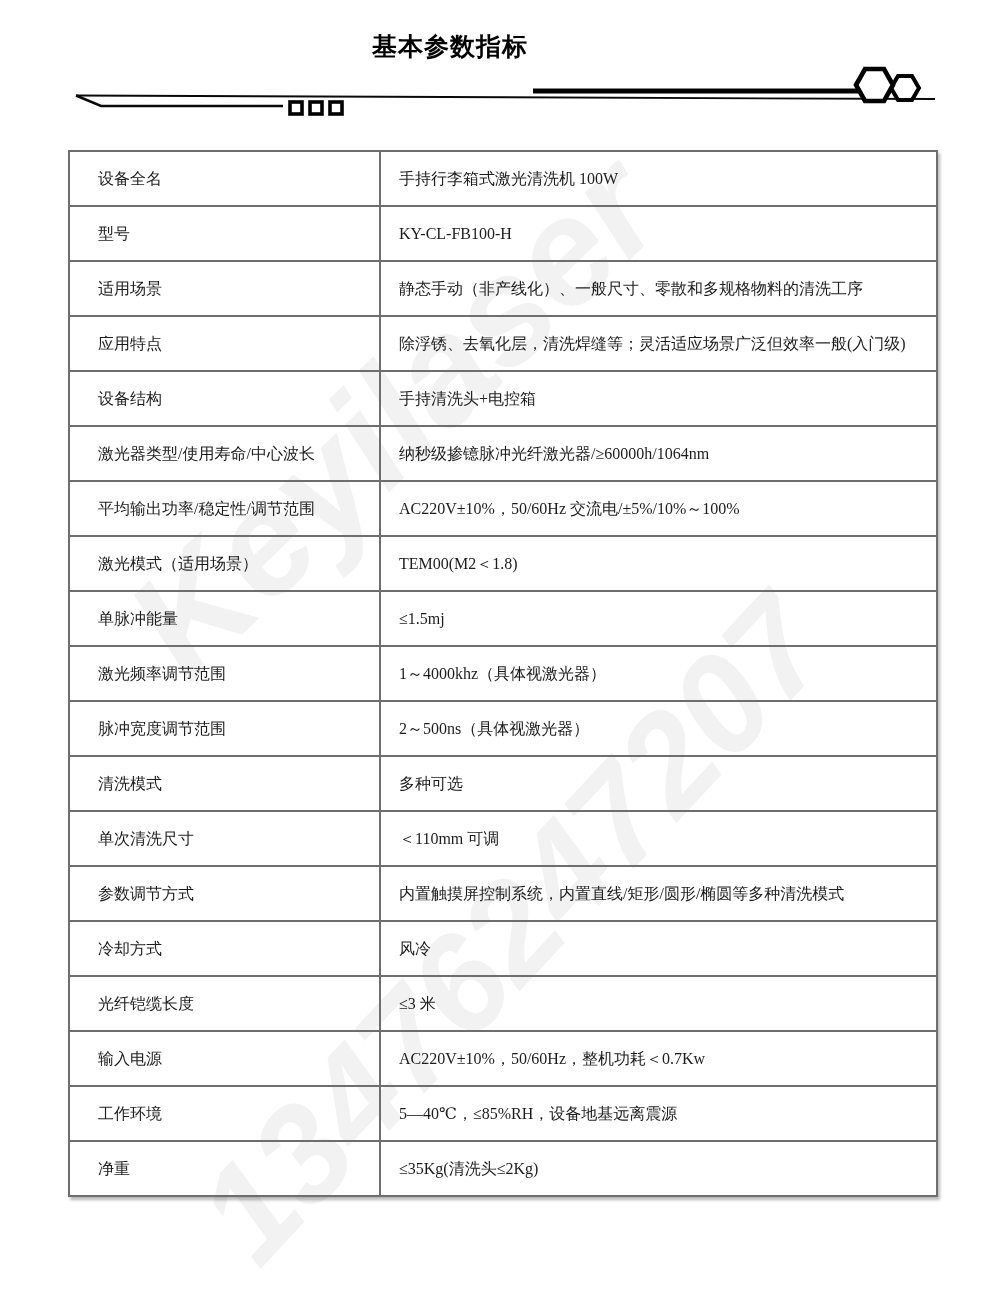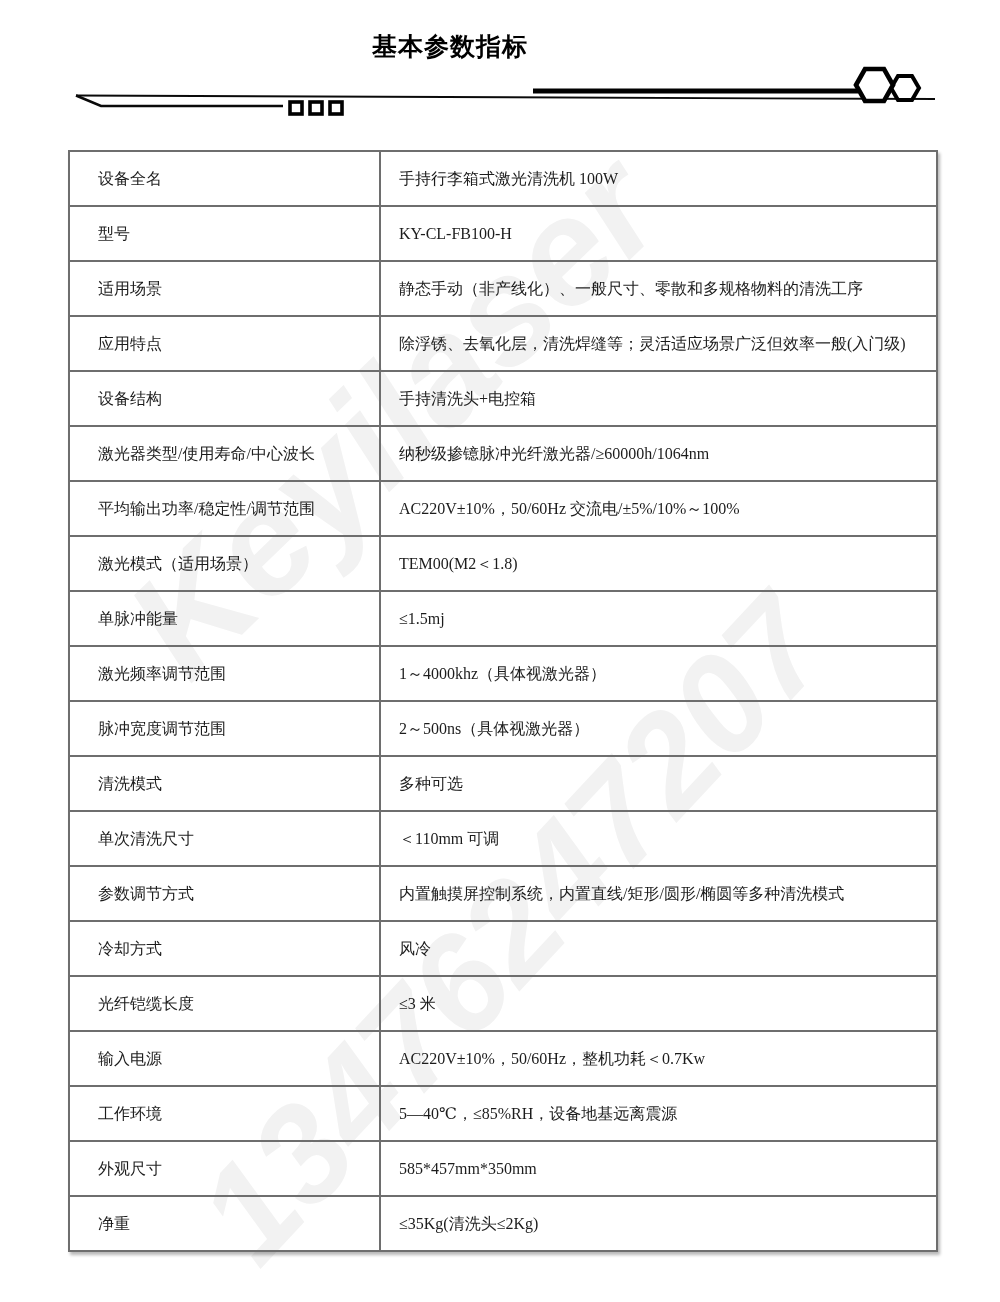--- a/index.html
+++ b/index.html
@@ -191,21 +191,17 @@
       </tr>
       <tr>
         <td class="label-cell">输入电源</td>
         <td class="value-cell">AC220V±10%，50/60Hz，整机功耗＜0.7Kw</td>
       </tr>
       <tr>
         <td class="label-cell">工作环境</td>
         <td class="value-cell">5—40℃，≤85%RH，设备地基远离震源</td>
       </tr>
       <tr>
-        <td class="label-cell">外观尺寸</td>
-        <td class="value-cell">585*457mm*350mm</td>
-      </tr>
-      <tr>
         <td class="label-cell">净重</td>
         <td class="value-cell">≤35Kg(清洗头≤2Kg)</td>
       </tr>
     </tbody>
 </table>
 
 </body></html>

